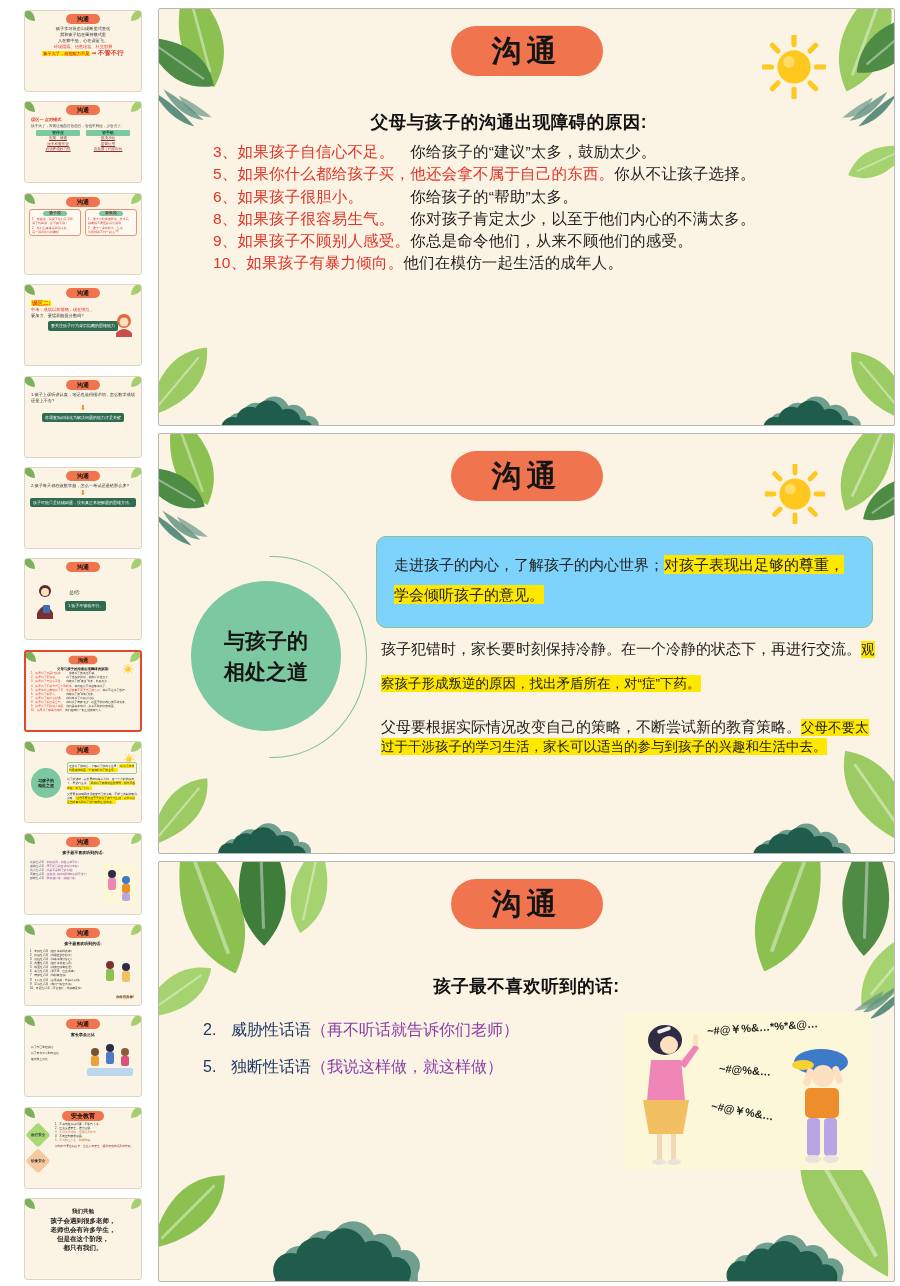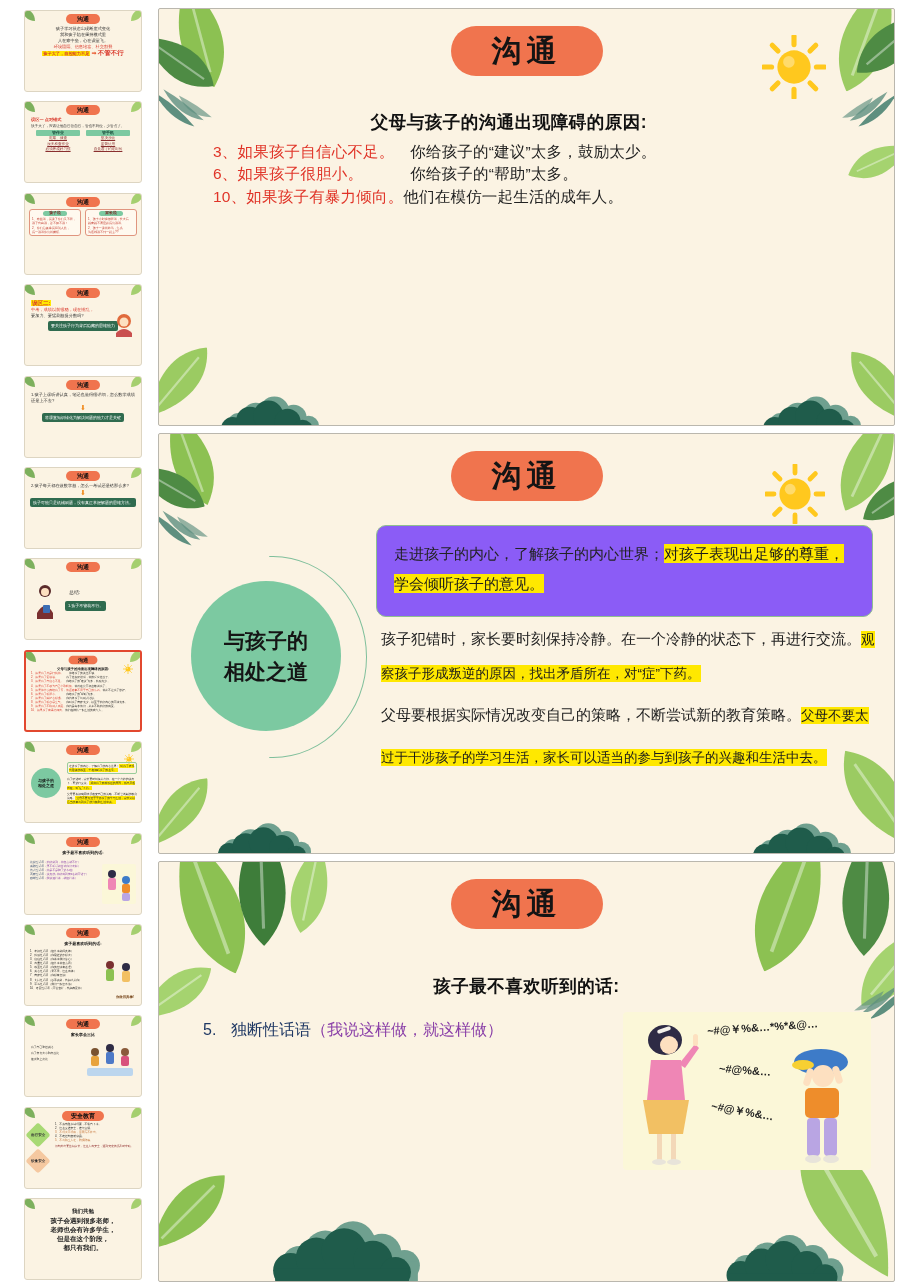--- a/index.html
+++ b/index.html
@@ -47,21 +47,21 @@
   .deco{position:absolute;pointer-events:none;z-index:1}
   .content{position:absolute;z-index:2}
   .heading{left:0;width:700px;text-align:center;font-size:17.5px;font-weight:bold;color:#111;letter-spacing:.5px}
   #slide1 .heading{top:101px}
   .reasons{left:54px;top:132px;font-size:15.5px;line-height:22.3px;letter-spacing:.2px}
   .r-red{color:#E03428}
   .r-black{color:#222}
   
   .circle{left:32px;top:147px;width:150px;height:150px;border-radius:50%;background:#7CC9A1;display:flex;flex-direction:column;align-items:center;justify-content:center;font-size:21px;font-weight:bold;color:#151515;line-height:31px;z-index:2}
   .arc{position:absolute;left:20px;top:122px;width:186px;height:200px;border:1.5px solid #7fbf9b;border-radius:50%;clip-path:polygon(48% -5%,110% -5%,110% 105%,48% 105%);z-index:1}
-  .box2{left:217px;top:91px;width:497px;height:92px;background:#8b5cf6;border:1.5px solid #8fbf8f;border-radius:10px;padding:13px 17px;font-size:15px;line-height:30px;box-sizing:border-box;color:#222}
+  .box2{left:217px;top:102px;width:497px;height:92px;background:#7dd3fc;border:1.5px solid #8fbf8f;border-radius:10px;padding:13px 17px;font-size:15px;line-height:30px;box-sizing:border-box;color:#222}
   mark{background:#FFE800;color:#1a1a1a;padding:1px 0}
   .para{left:222px;width:495px;font-size:15px;line-height:33px;color:#222}
   .para .hl-small{font-size:13.5px}
   
   #slide3 .heading{top:112px}
   .items{left:44px;top:150px;font-size:16px;line-height:36.5px}
   .i-num{display:inline-block;width:28px;color:#1F3864}
   .i-label{color:#1F3864}
   .i-quote{color:#8A3FA8}
   .cartoonbox{left:464px;top:150px;width:248px;height:158px;background:#FBF7D8;border-radius:4px}
@@ -367,21 +367,24 @@
       <use href="#bush"></use>
     </svg>
   <svg class="deco" style="left:682px;top:332px;width:80px;height:92px;transform:rotate(-40deg);color:#9BCB62">
       <use href="#leaf"></use>
     </svg>
 
   <div class="badge">沟通</div>
   <div class="content heading">父母与孩子的沟通出现障碍的原因:</div>
   <div class="content reasons">
     <div><span class="r-red">3、如果孩子自信心不足。</span><span class="r-black">　你给孩子的“建议”太多，鼓励太少。</span></div>
+    <div><span class="r-red">5、如果你什么都给孩子买，他还会拿不属于自己的东西。</span><span class="r-black">你从不让孩子选择。</span></div>
     <div><span class="r-red">6、如果孩子很胆小。</span><span class="r-black">　　　你给孩子的“帮助”太多。</span></div>
+    <div><span class="r-red">8、如果孩子很容易生气。</span><span class="r-black">　你对孩子肯定太少，以至于他们内心的不满太多。</span></div>
+    <div><span class="r-red">9、如果孩子不顾别人感受。</span><span class="r-black">你总是命令他们，从来不顾他们的感受。</span></div>
     <div><span class="r-red">10、如果孩子有暴力倾向。</span><span class="r-black">他们在模仿一起生活的成年人。</span></div>
   </div>
 </div>
 
 <div class="slide" id="slide2">
   <svg class="deco" style="left:-16px;top:-26px;width:95px;height:100px;transform:rotate(160deg);color:#8CC152">
       <use href="#leaf"></use>
     </svg>
   <svg class="deco" style="left:-24px;top:14px;width:72px;height:78px;transform:rotate(120deg);color:#4E8B44">
       <use href="#leaf"></use>
@@ -419,24 +422,24 @@
 
   <div class="badge">沟通</div>
   <div class="arc"></div>
   <div class="content circle">
     <span>与孩子的</span>
     <span>相处之道</span>
   </div>
   <div class="content box2">
     <span>走进孩子的内心，了解孩子的内心世界；</span><mark>对孩子表现出足够的尊重，学会倾听孩子的意见。</mark>
   </div>
-  <div class="content para" style="top:188px">
+  <div class="content para" style="top:198px">
     <span>孩子犯错时，家长要时刻保持冷静。在一个冷静的状态下，再进行交流。</span><mark class="hl-small">观察孩子形成叛逆的原因，找出矛盾所在，对“症”下药。</mark>
   </div>
-  <div class="content para" style="top:260px;line-height:41px">
+  <div class="content para" style="top:284px;line-height:18px">
     <span>父母要根据实际情况改变自己的策略，不断尝试新的教育策略。</span><mark class="hl-small">父母不要太过于干涉孩子的学习生活，家长可以适当的参与到孩子的兴趣和生活中去。</mark>
   </div>
 </div>
 
 <div class="slide" id="slide3">
   <svg class="deco" style="left:-24px;top:-34px;width:150px;height:150px;transform:rotate(160deg);color:#8CC152">
       <use href="#leaf"></use>
     </svg>
   <svg class="deco" style="left:44px;top:-40px;width:118px;height:124px;transform:rotate(178deg);color:#3E7D3A">
       <use href="#leaf"></use>
@@ -474,20 +477,21 @@
   <svg class="deco" style="left:558px;top:370px;width:130px;height:58px;color:#1F5C4B">
       <use href="#bush"></use>
     </svg>
   <svg class="deco" style="left:612px;top:258px;width:150px;height:168px;transform:rotate(-30deg);color:#9BCB62">
       <use href="#leaf"></use>
     </svg>
 
   <div class="badge">沟通</div>
   <div class="content heading" style="width:735px">孩子最不喜欢听到的话:</div>
   <div class="content items">
+    <div><span class="i-num">2.</span><span class="i-label">威胁性话语</span><span class="i-quote">（再不听话就告诉你们老师）</span></div>
     <div><span class="i-num">5.</span><span class="i-label">独断性话语</span><span class="i-quote">（我说这样做，就这样做）</span></div>
   </div>
   <div class="content cartoonbox">
     <svg style="position:absolute;left:6px;top:10px;width:84px;height:144px" viewBox="0 0 84 144">
       <ellipse cx="36" cy="18" rx="17" ry="15" fill="#2E2B45"></ellipse>
       <circle cx="40" cy="23" r="9" fill="#FDE0C0"></circle>
       <rect x="28" y="6" width="14" height="4" rx="2" fill="#F4F1EA" transform="rotate(-18 35 8)"></rect>
       <path d="M22 38 L52 38 L56 78 L18 78 Z" fill="#EF86B5"></path>
       <path d="M50 42 L66 22 L70 26 L56 46 Z" fill="#EF86B5"></path>
       <rect x="64" y="12" width="5" height="12" rx="2.5" fill="#FDE0C0"></rect>

